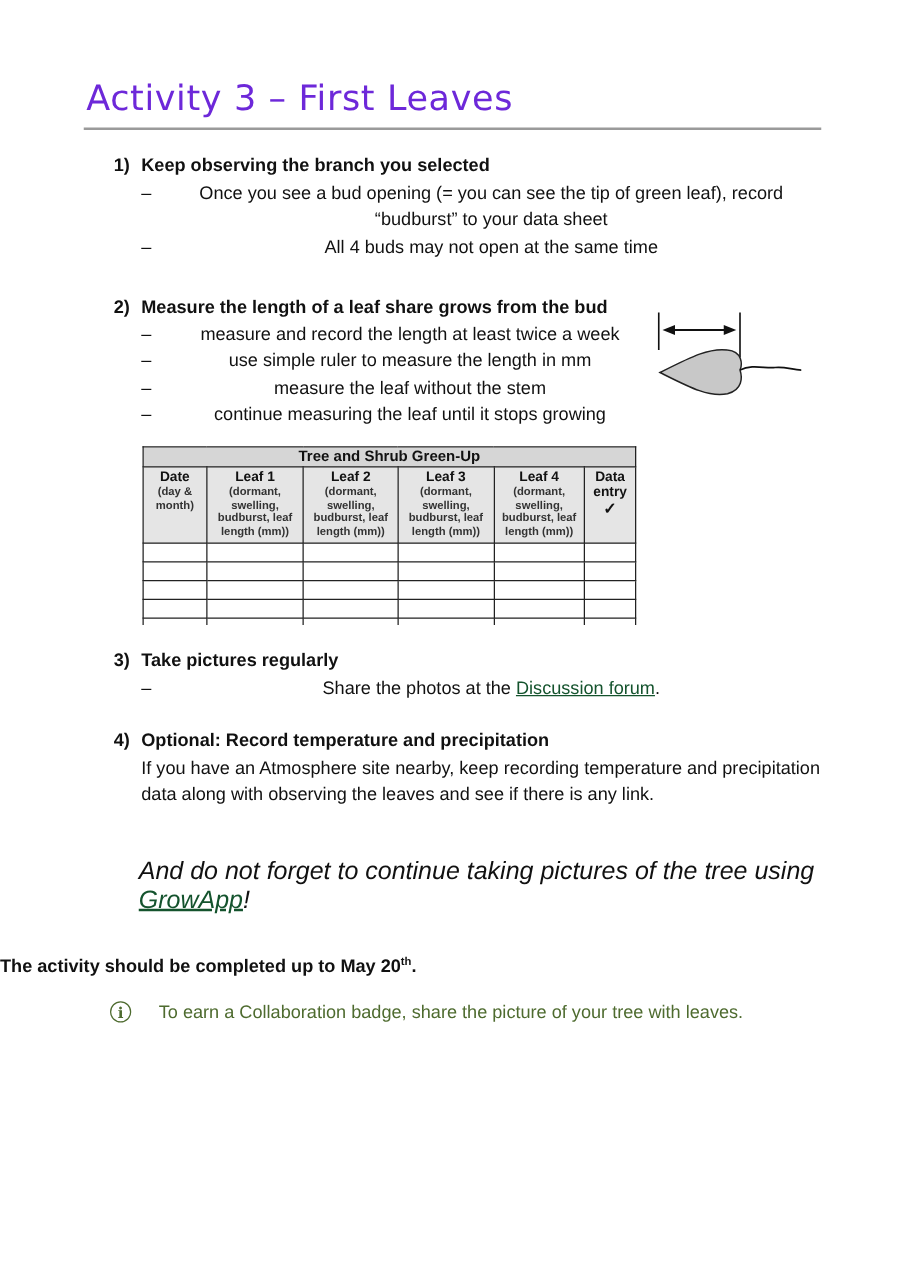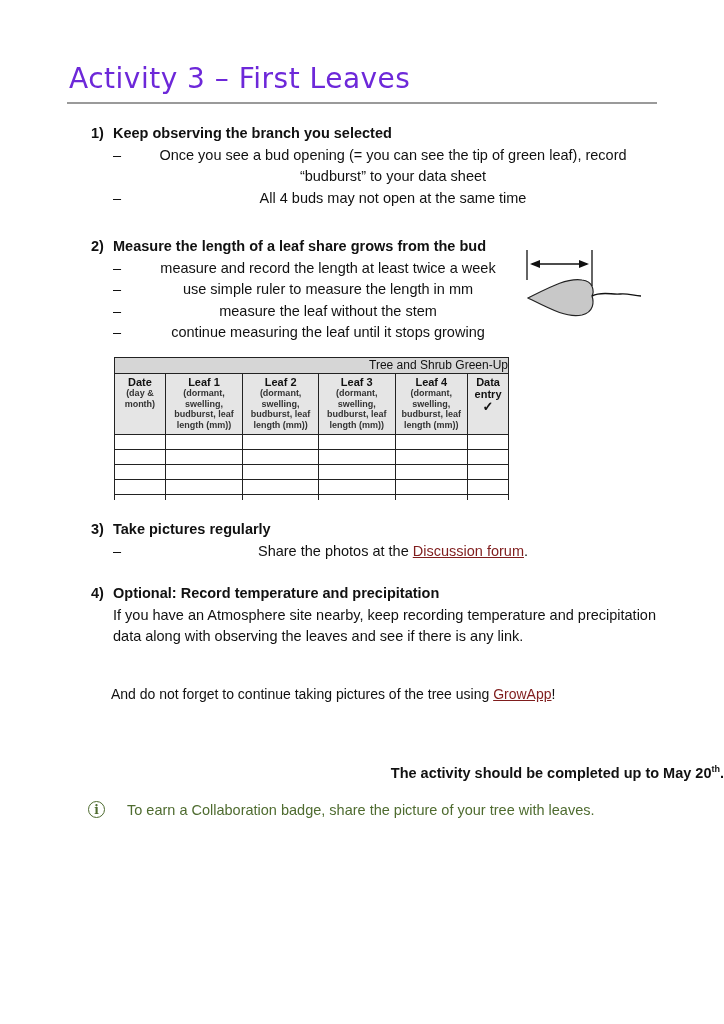--- a/index.html
+++ b/index.html
@@ -13,37 +13,37 @@
 
   .sec { position: absolute; left: 91px; font-size: 14.5px; line-height: 21.5px; }
   .sec-head { font-weight: bold; display: flex; }
   .sec-num { width: 22px; display: inline-block; }
   .bullets { margin: 0; padding: 0; list-style: none; }
   .bullet { display: flex; padding-left: 22px; }
   .dash { width: 22px; flex: 0 0 22px; }
   .btext { flex: 1; text-align: center; }
   .para { padding-left: 22px; }
 
-  .link { color: #7f1d1d; text-decoration: underline; cursor: pointer; }
+  .link { color: #14532d; text-decoration: underline; cursor: pointer; }
 
   .leaf-fig { position: absolute; left: 522px; top: 246px; width: 122px; height: 80px; }
 
   .datasheet { position: absolute; left: 114px; top: 357px; width: 395px; border-collapse: collapse;
                font-family: "Liberation Sans", sans-serif; }
   .datasheet th, .datasheet td { border: 1.5px solid #222; padding: 0; }
-  .datasheet .cap { background: #d6d6d6; font-weight: normal; font-size: 12px; text-align: right; height: 15px; line-height: 15px; }
+  .datasheet .cap { background: #d6d6d6; font-weight: bold; font-size: 12px; text-align: center; height: 15px; line-height: 15px; }
   .datasheet .colh { background: #e5e5e5; vertical-align: top; text-align: center; font-size: 9px; line-height: 10.5px; padding-top: 2px; height: 58px; }
   .colh .lbl { font-weight: bold; font-size: 11px; line-height: 12px; display: block; }
   .colh .sub { color: #333; display: block; }
   .colh .chk { font-size: 13px; display: block; margin-top: 2px; }
   .datasheet td { height: 14px; }
   .datasheet tr.cut td { height: 5px; border-bottom: none; }
 
-  .italic-note { position: absolute; left: 111px; top: 686px; font-size: 14px; }
-  .deadline { position: absolute; left: 0; width: 724px; top: 764px; text-align: right; font-weight: bold; font-size: 14.5px; }
+  .italic-note { position: absolute; left: 111px; top: 686px; font-style: italic; font-size: 20px; }
+  .deadline { position: absolute; left: 0; width: 724px; top: 764px; text-align: left; font-weight: bold; font-size: 14.5px; }
   .deadline sup { font-size: 9px; }
   .badge-note { position: absolute; left: 88px; top: 801px; font-size: 14.5px; color: #4e6b2f; display: flex; align-items: center; }
   .info-icon { width: 17px; height: 17px; border: 1.6px solid #4e6b2f; border-radius: 50%; display: inline-flex;
                align-items: center; justify-content: center; font-family: "DejaVu Serif", serif; font-size: 12px;
                font-weight: bold; color: #4e6b2f; margin-right: 22px; box-sizing: border-box; }
 </style>
 </head>
 <body>
 
 <div class="page">

